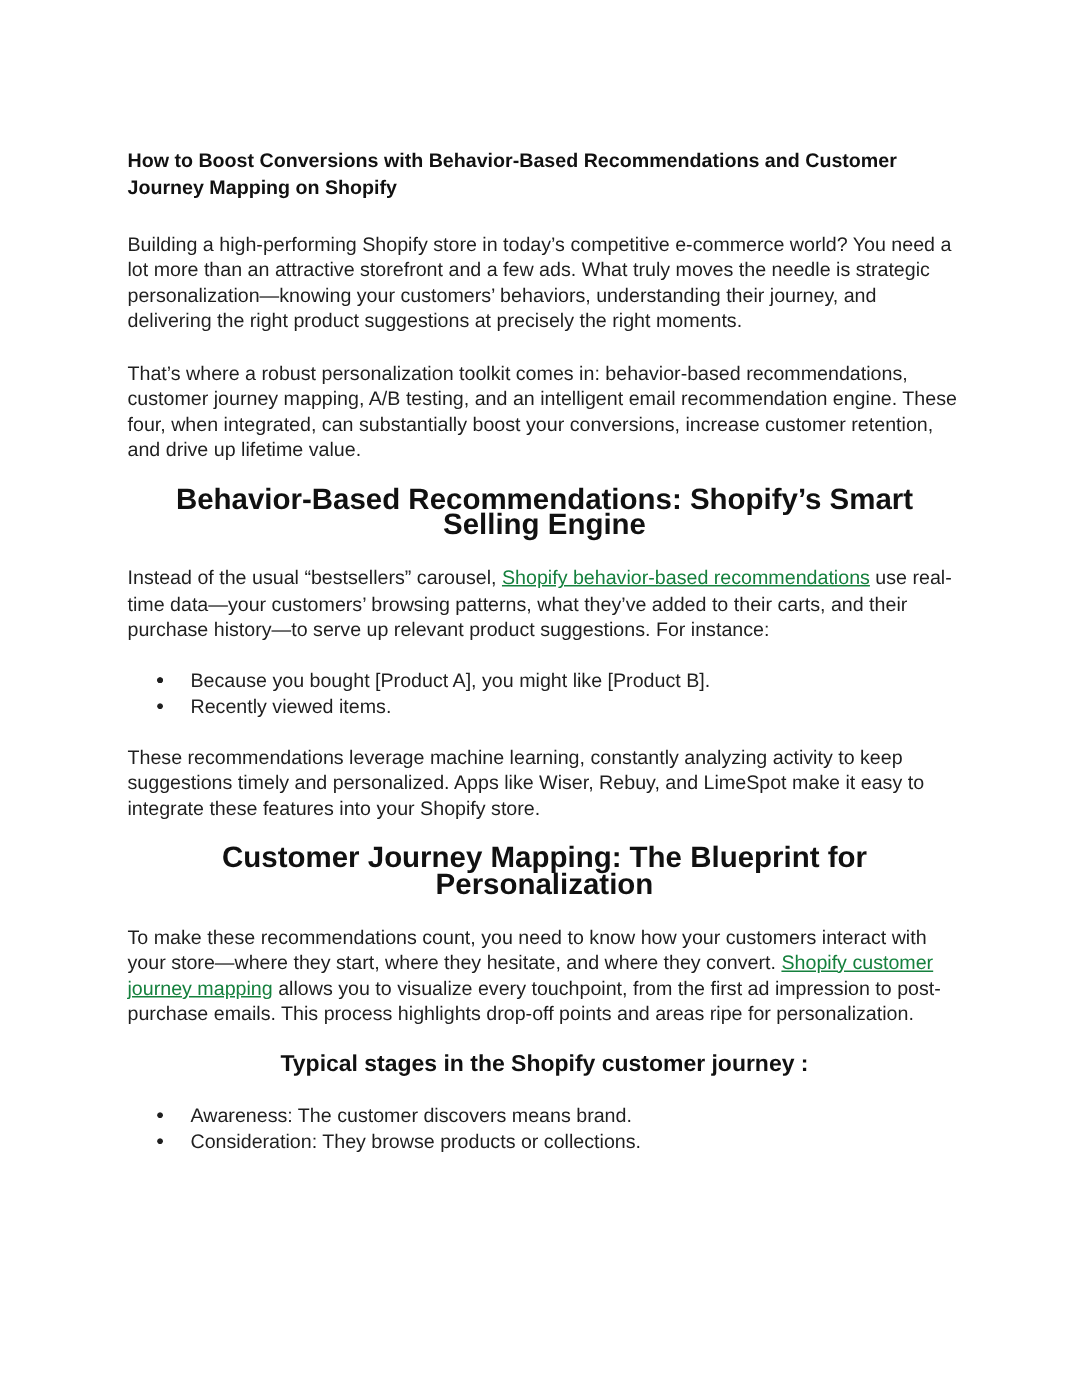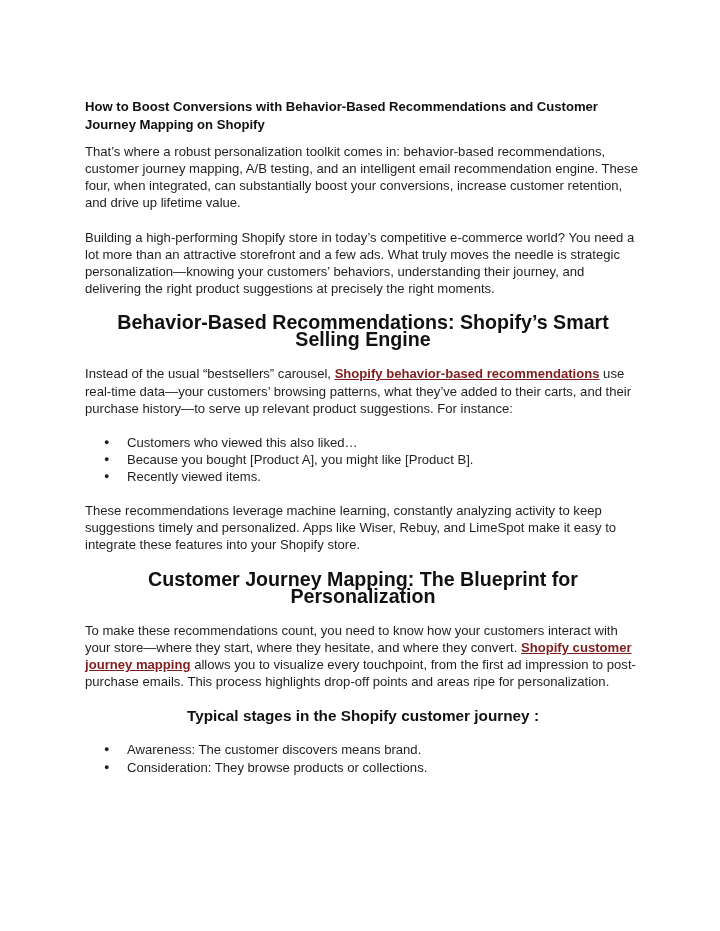--- a/index.html
+++ b/index.html
@@ -24,32 +24,32 @@
       line-height: 17.1px;
     }
     .heading {
       font-weight: bold;
       margin: 0;
       color: #111111;
     }
     .title {
       font-size: 13.1px;
       line-height: 17.6px;
-      margin: 0 0 10px 0;
+      margin: 0 0 21px 0;
     }
     p {
       margin: 0 0 17.1px 0;
     }
     .h2 {
       margin: 0 0 17.1px 0;
       text-align: center;
     }
     a {
-      color: #7f1d1d;
-      font-weight: bold;
+      color: #15803d;
+      font-weight: normal;
       text-decoration: underline;
     }
     ul {
       margin: 0 0 17.1px 0;
       padding: 0;
       list-style: none;
     }
     ul li {
       position: relative;
       padding-left: 42px;
@@ -60,29 +60,29 @@
       top: 0;
       font-size: 9px;
     }
   </style>
 </head>
 <body>
 
 <div class="page">
   <h1 class="heading title">How to Boost Conversions with Behavior-Based Recommendations and Customer Journey Mapping on Shopify</h1>
 
+  <p>Building a high-performing Shopify store in today’s competitive e-commerce world? You need a lot more than an attractive storefront and a few ads. What truly moves the needle is strategic personalization—knowing your customers’ behaviors, understanding their journey, and delivering the right product suggestions at precisely the right moments.</p>
   <p>That’s where a robust personalization toolkit comes in: behavior-based recommendations, customer journey mapping, A/B testing, and an intelligent email recommendation engine. These four, when integrated, can substantially boost your conversions, increase customer retention, and drive up lifetime value.</p>
-  <p>Building a high-performing Shopify store in today’s competitive e-commerce world? You need a lot more than an attractive storefront and a few ads. What truly moves the needle is strategic personalization—knowing your customers’ behaviors, understanding their journey, and delivering the right product suggestions at precisely the right moments.</p>
 
   <h2 class="heading h2">Behavior-Based Recommendations: Shopify’s Smart Selling Engine</h2>
 
   <p><span>Instead of the usual “bestsellers” carousel, </span><a href="#">Shopify behavior-based recommendations</a><span> use real-time data—your customers’ browsing patterns, what they’ve added to their carts, and their purchase history—to serve up relevant product suggestions. For instance:</span></p>
 
   <ul>
-    <li><span class="bullet">●</span><span>Customers who viewed this also liked…</span></li>
+    <li><span class="bullet">●</span></li>
     <li><span class="bullet">●</span><span>Because you bought [Product A], you might like [Product B].</span></li>
     <li><span class="bullet">●</span><span>Recently viewed items.</span></li>
   </ul>
 
   <p>These recommendations leverage machine learning, constantly analyzing activity to keep suggestions timely and personalized. Apps like Wiser, Rebuy, and LimeSpot make it easy to integrate these features into your Shopify store.</p>
 
   <h2 class="heading h2">Customer Journey Mapping: The Blueprint for Personalization</h2>
 
   <p><span>To make these recommendations count, you need to know how your customers interact with your store—where they start, where they hesitate, and where they convert. </span><a href="#">Shopify customer journey mapping</a><span> allows you to visualize every touchpoint, from the first ad impression to post-purchase emails. This process highlights drop-off points and areas ripe for personalization.</span></p>
 

